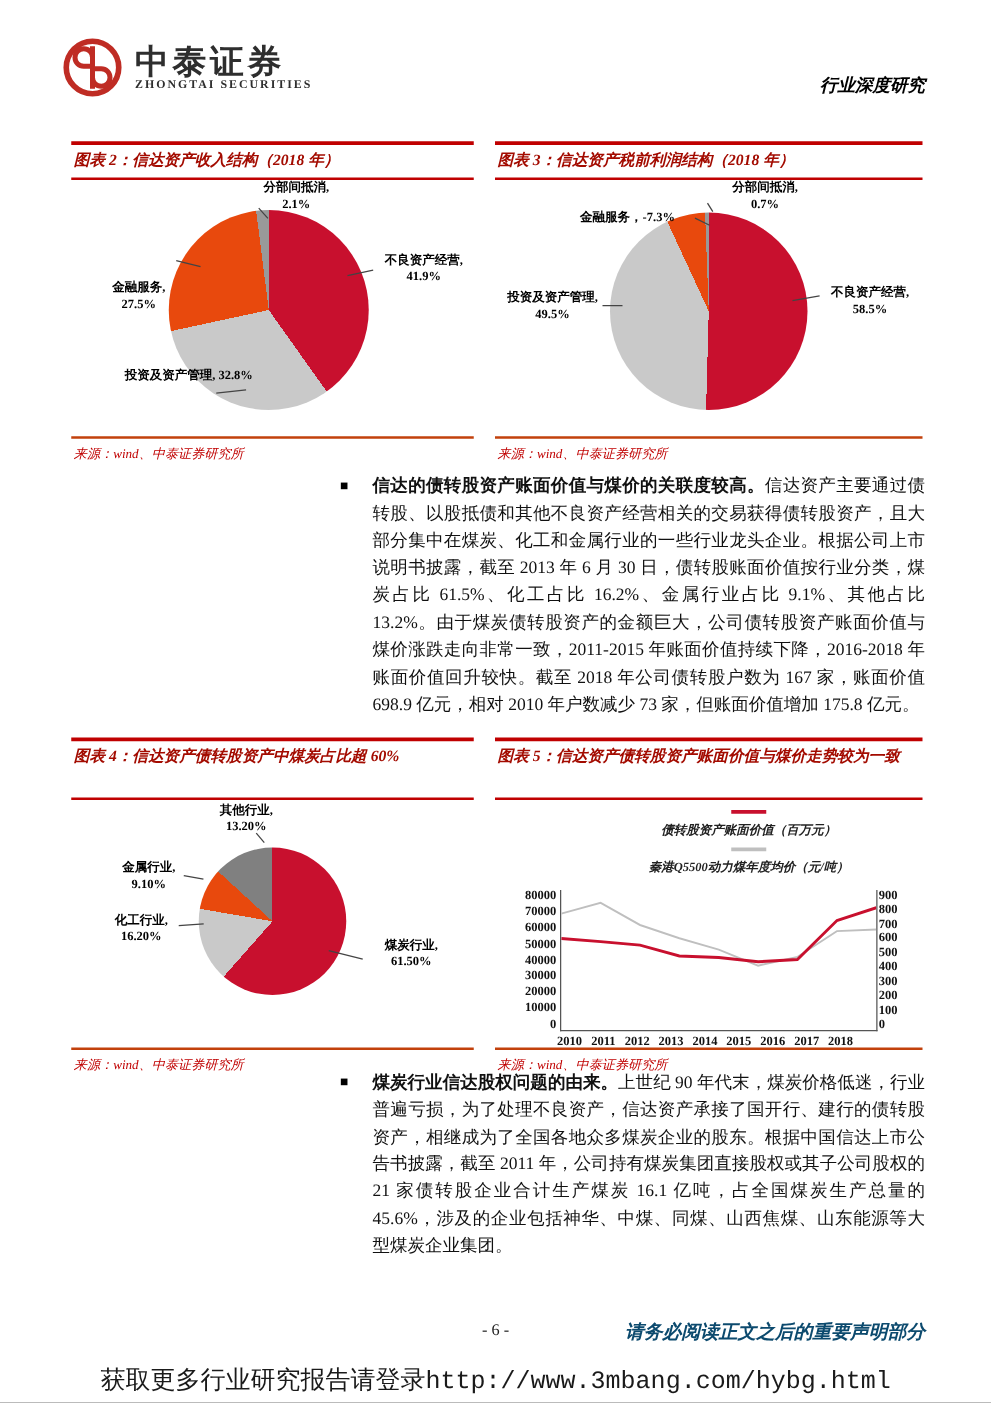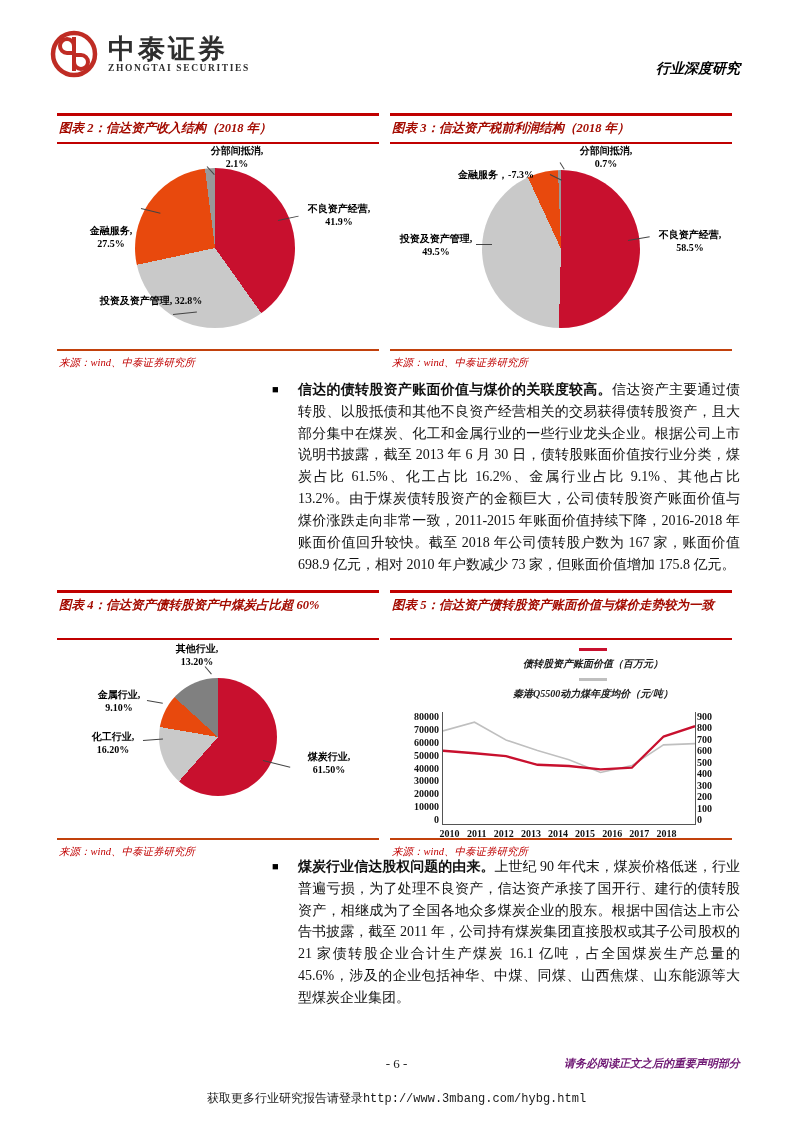--- a/index.html
+++ b/index.html
@@ -6,21 +6,21 @@
   .page{position:relative;width:793px;height:1122px;margin:0 auto;background:#fff;
         font-family:"Liberation Serif",serif;color:#111;overflow:hidden;}
   
   .header{position:absolute;left:50px;right:53px;top:24px;height:60px;display:flex;
           justify-content:space-between;align-items:center;gap:40px;}
   .brand{display:flex;align-items:center;gap:10px;}
   .brand-text .cn{font-size:27px;font-weight:bold;color:#2e2e2e;letter-spacing:3px;line-height:1.05;}
   .brand-text .en{font-size:9.5px;font-weight:bold;color:#2e2e2e;letter-spacing:1.6px;}
   .doc-type{margin-top:30px;font-size:14px;font-weight:bold;font-style:italic;color:#000;}
   
-  .figrow{position:absolute;left:57px;width:681px;display:flex;gap:11px;align-items:flex-end;}
+  .figrow{position:absolute;left:57px;width:681px;display:flex;gap:17px;align-items:flex-end;}
   .figrow.r1{top:113px;}
   .figrow.r2{top:590px;}
   .figcol{display:flex;flex-direction:column;}
   .figcol.c1{width:322px;}
   .figcol.c2{width:342px;}
   .fig-title{border-top:3px solid #c00000;border-bottom:2px solid #c00000;
              padding:4px 2px 5px 2px;font-size:12.5px;font-weight:bold;font-style:italic;
              color:#a30b00;line-height:1.35;}
   .r2 .fig-title{min-height:36px;}
   .fig-body{position:relative;}
@@ -82,22 +82,22 @@
   
   .para{position:absolute;left:272px;width:468px;display:flex;font-size:14px;line-height:1.56;}
   .para.pg1{top:379px;}
   .para.pg2{top:856px;}
   .bullet{width:26px;flex:0 0 26px;font-size:11px;line-height:1.95;color:#000;}
   .para .lead{font-weight:bold;}
   .para .txt{flex:1;text-align:justify;}
   
   .footline{position:absolute;left:0;right:0;top:1056px;height:20px;}
   .pageno{position:absolute;left:0;right:0;text-align:center;font-size:13px;color:#222;}
-  .notice{position:absolute;right:53px;font-size:11px;font-weight:bold;font-style:italic;color:#701a75;}
-  .promo{position:absolute;left:0;right:0;top:1090px;text-align:center;font-size:12px;color:#1a1a1a;
+  .notice{position:absolute;right:53px;font-size:15px;font-weight:bold;font-style:italic;color:#0c4a6e;}
+  .promo{position:absolute;left:0;right:0;top:1090px;text-align:center;font-size:20px;color:#1a1a1a;
          font-family:"Liberation Mono",monospace;}
   .promo a{color:#1a1a1a;text-decoration:none;}
   
   .logo-mark{width:48px;height:48px;}
 </style>
 </head>
 <body>
 
 <div class="page">
 

